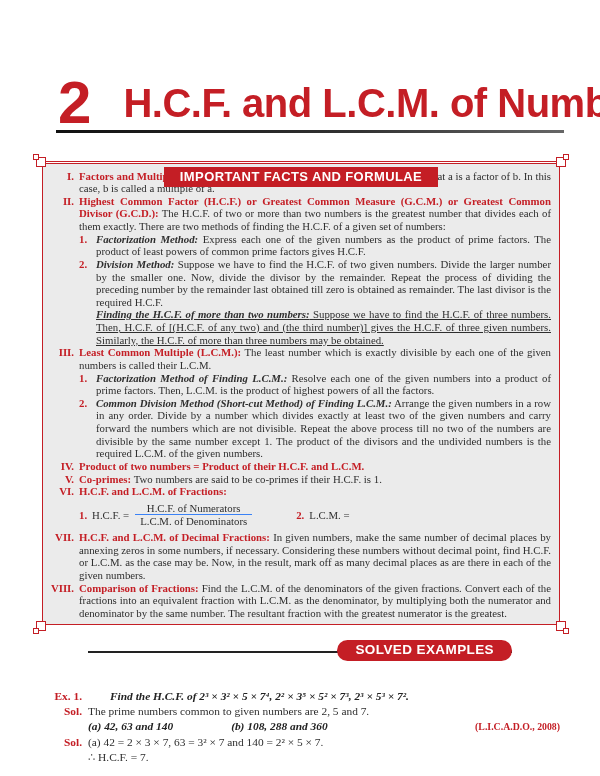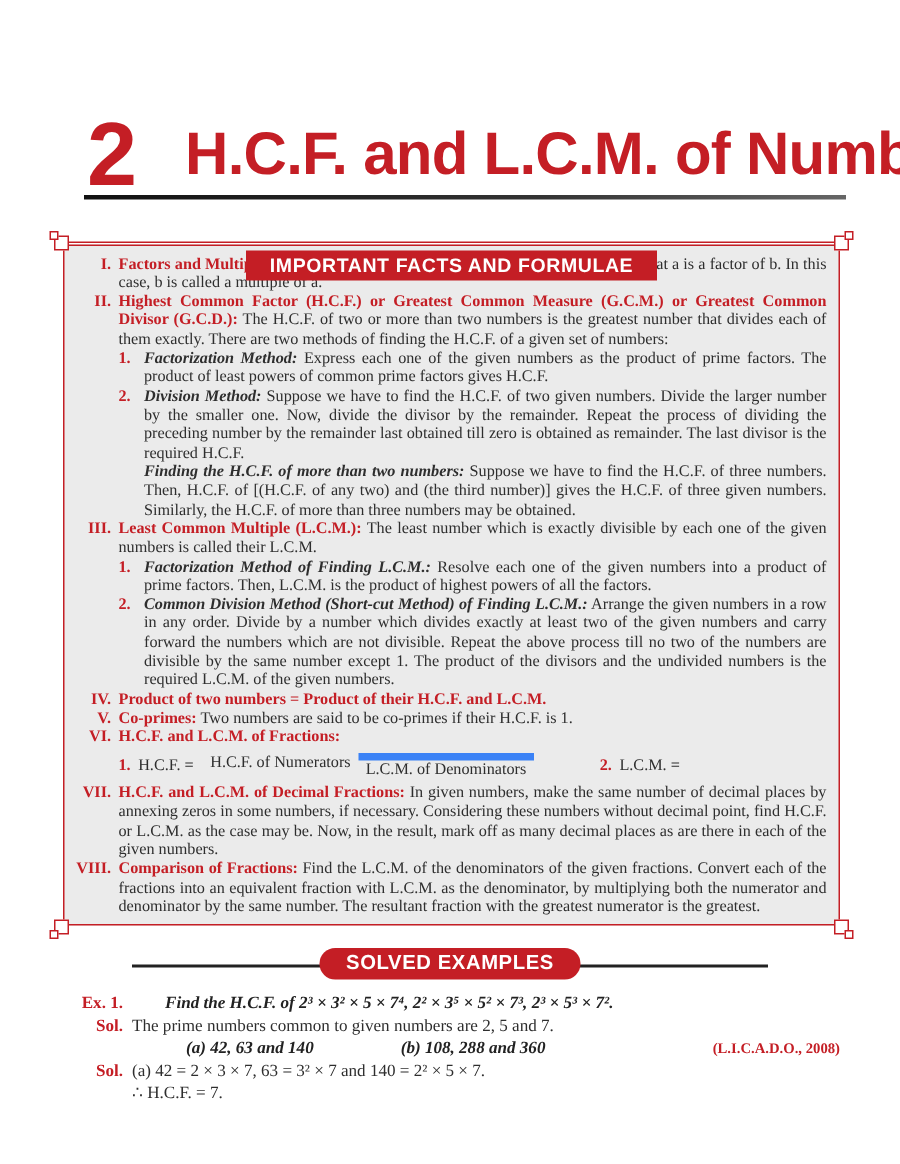--- a/index.html
+++ b/index.html
@@ -44,43 +44,43 @@
 
   .facts-content { font-size:10.8px; line-height:1.17; }
   .fact { display:flex; }
   .fnum { flex:0 0 27px; text-align:right; padding-right:5px; color:#c41e25; font-weight:bold; }
   .fbody { flex:1; text-align:justify; }
   .fhead { color:#c41e25; font-weight:bold; }
   .sub { display:flex; }
   .snum { flex:0 0 12px; padding-right:5px; color:#c41e25; font-weight:bold; }
   .sbody { flex:1; text-align:justify; }
   .slead { font-weight:bold; font-style:italic; }
-  .note { margin-left:17px; text-align:justify; }
+  .note { margin-left:17px; text-align:justify;text-decoration:underline; }
 
   .formula-row { display:flex; align-items:center; margin:4px 0 3px; }
   .flabel { margin-right:4px; }
-  .frac { display:inline-flex; text-align:center; margin:0 2px; }
-  .frac .d { border-top:5px solid #3b82f6; }
+  .frac { display:inline-flex; flex-direction:column; text-align:center; margin:0 2px; }
+  .frac .d { border-top:1px solid #3b82f6; }
   .frac span { padding:0 5px; }
   .formula-gap { width:42px; }
 
   
-  .solved-banner { position:relative; text-align:center; margin:15px 88px 6px; height:24px; }
+  .solved-banner { position:relative; text-align:right; margin:15px 88px 25px; height:24px; }
   .sline { position:absolute; top:50%; margin-top:-1px; left:0; right:0; height:2px; background:#222; }
   .spill {
     position:relative; display:inline-block; background:#c41e25; color:#fff;
     font-family:"Liberation Sans", sans-serif; font-weight:bold; font-size:13.5px;
     letter-spacing:0.4px; padding:2px 18px 4px; border-radius:12px; z-index:2;
   }
   .examples { margin:4px 40px 0 42px; font-size:11.4px; line-height:1.32; }
   .ex-row { display:flex; }
   .ex-label { flex:0 0 40px; text-align:right; padding-right:6px; color:#c41e25; font-weight:bold; white-space:nowrap; }
   .ex-q { flex:1; font-weight:bold; font-style:italic; color:#222;margin-left:22px; }
   .ex-body { flex:1; }
-  .ex-opts { flex:1; display:flex;margin-left:36px; }
+  .ex-opts { flex:1; display:flex; }
   .opt { font-weight:bold; font-style:italic; color:#222; }
   .opt.b { margin-left:58px; }
   .src { margin-left:auto; color:#c41e25; font-weight:bold; font-size:9.8px; padding-top:2px; }
 </style>
 </head>
 <body>
 
 <div>
 
   <div class="chapter-header">

